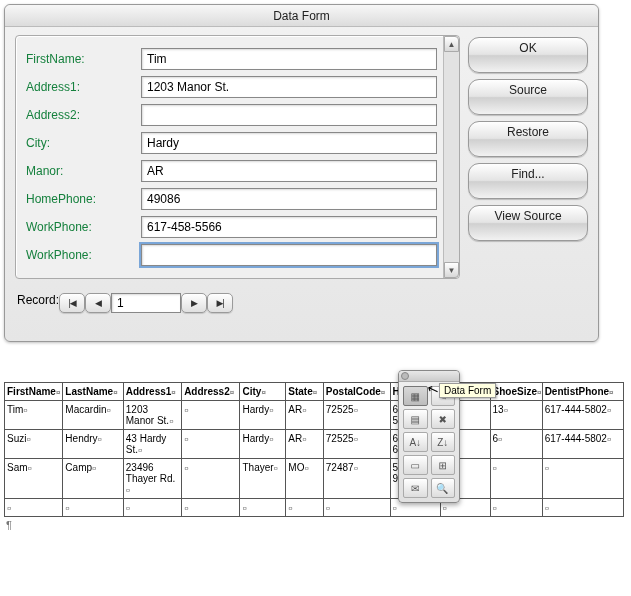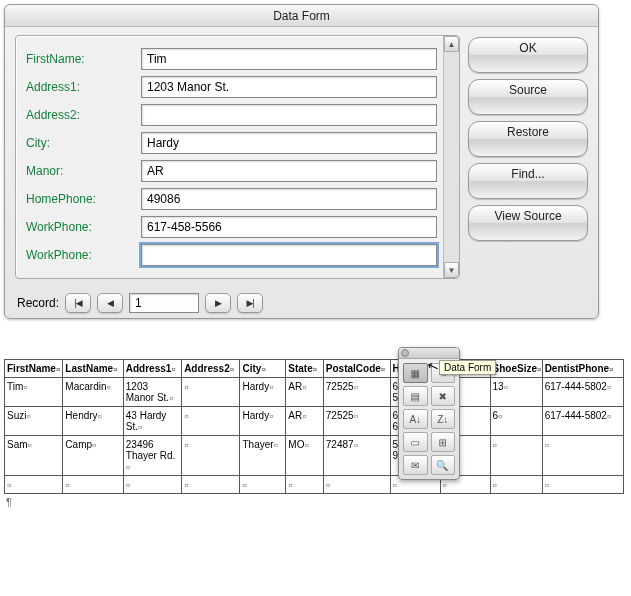--- a/index.html
+++ b/index.html
@@ -110,23 +110,22 @@
     box-shadow: 0 1px 1px rgba(0,0,0,0.2);
     font-size: 12px;
     color: #222;
     cursor: default;
     text-align: center;
     line-height: 20px;
   }
 
   .record-nav {
     display: flex;
-    align-items: center;
-    gap: 6px;
-    padding: 6px 12px 5px 12px;
+    align-items: flex-start;
+    padding: 6px 12px 28px 12px;
     font-size: 12px;
   }
   .nav-btn {
     width: 26px;
     height: 20px;
     border-radius: 5px;
     border: 1px solid #9a9a9a;
     background: linear-gradient(#fff,#e0e0e0);
     box-shadow: 0 1px 1px rgba(0,0,0,0.15);
     display: inline-flex;

